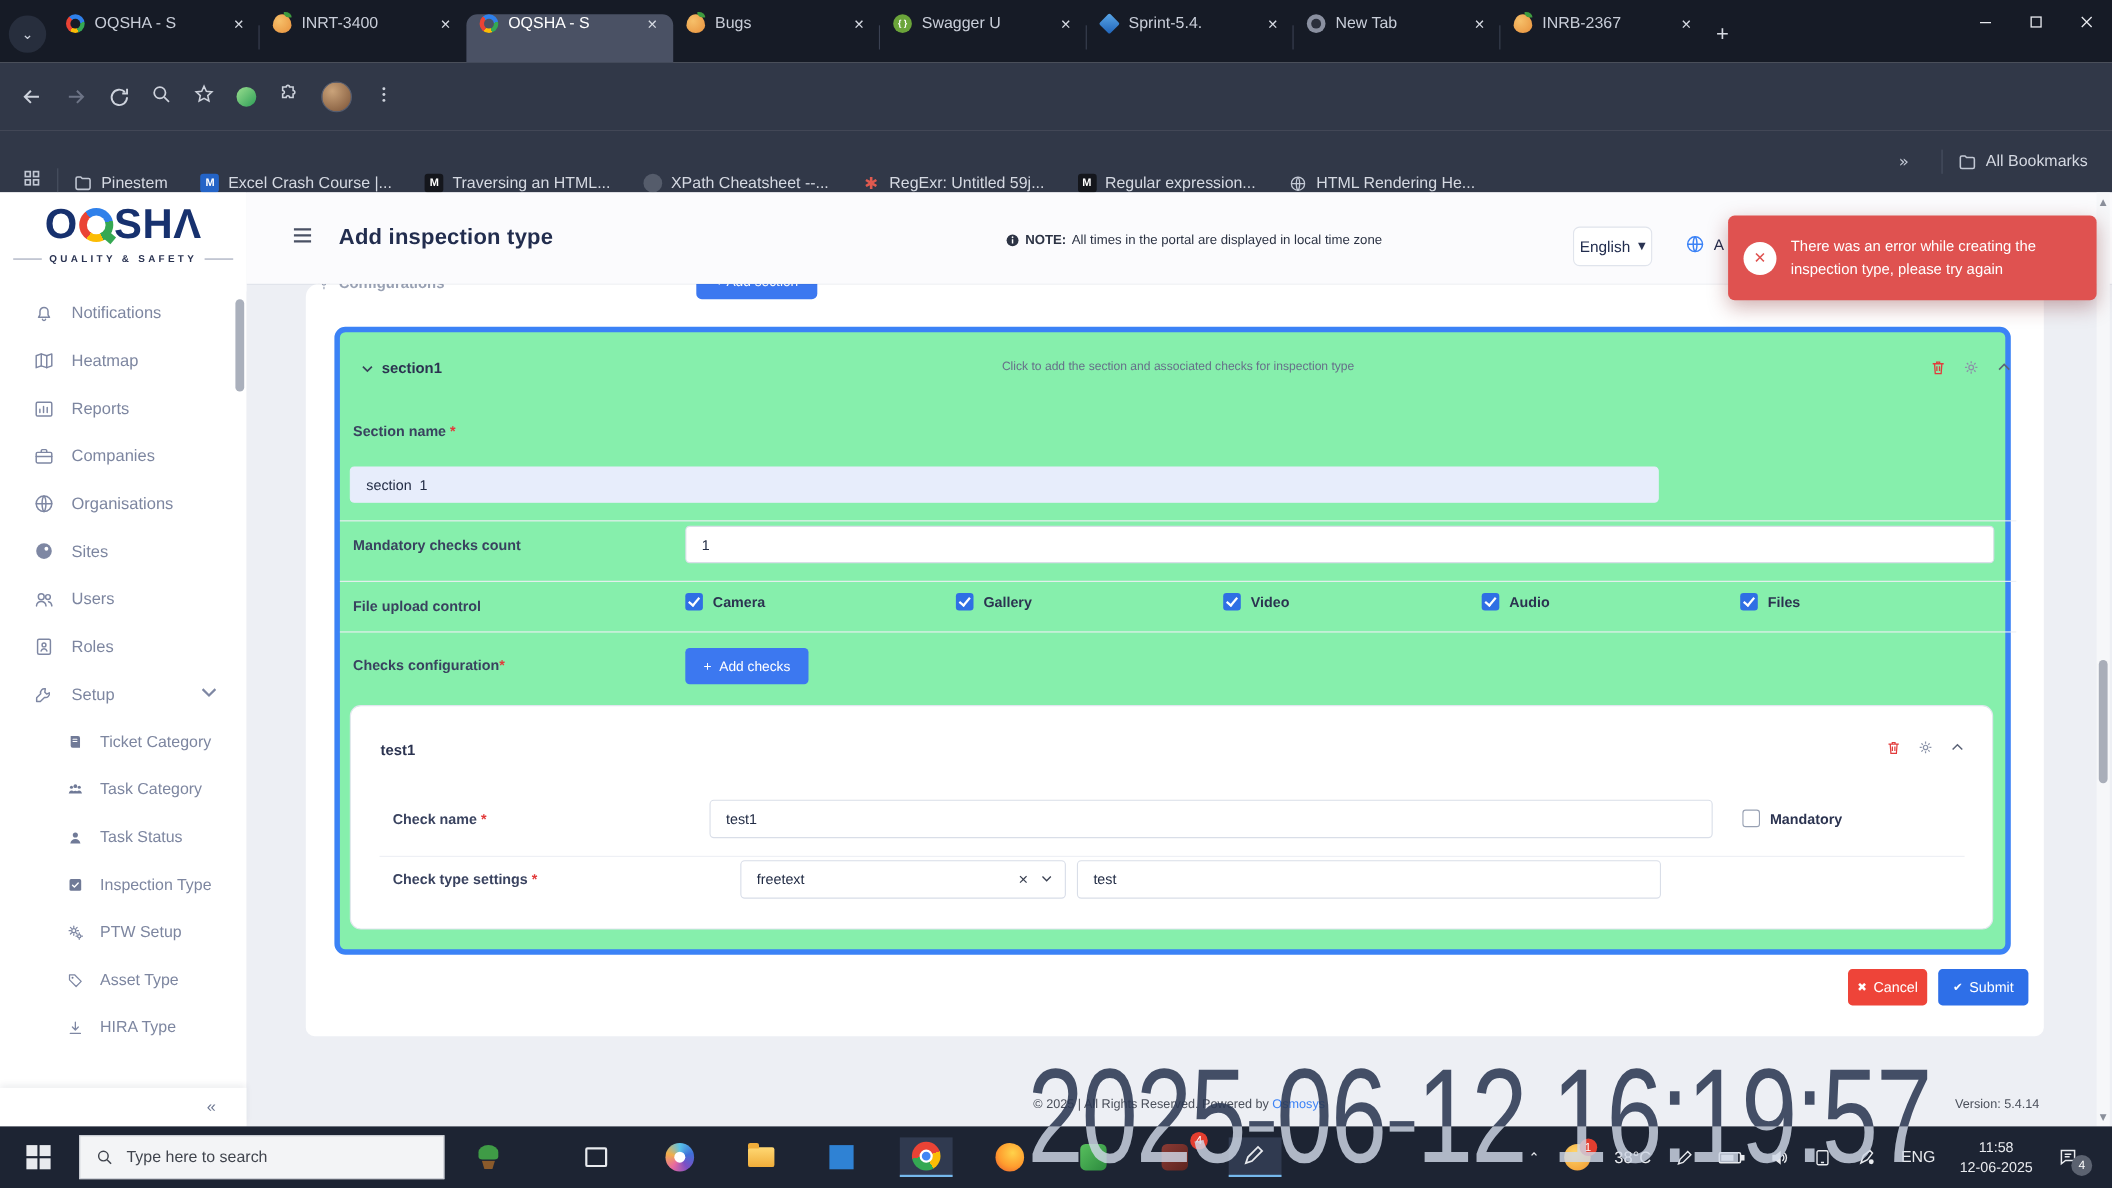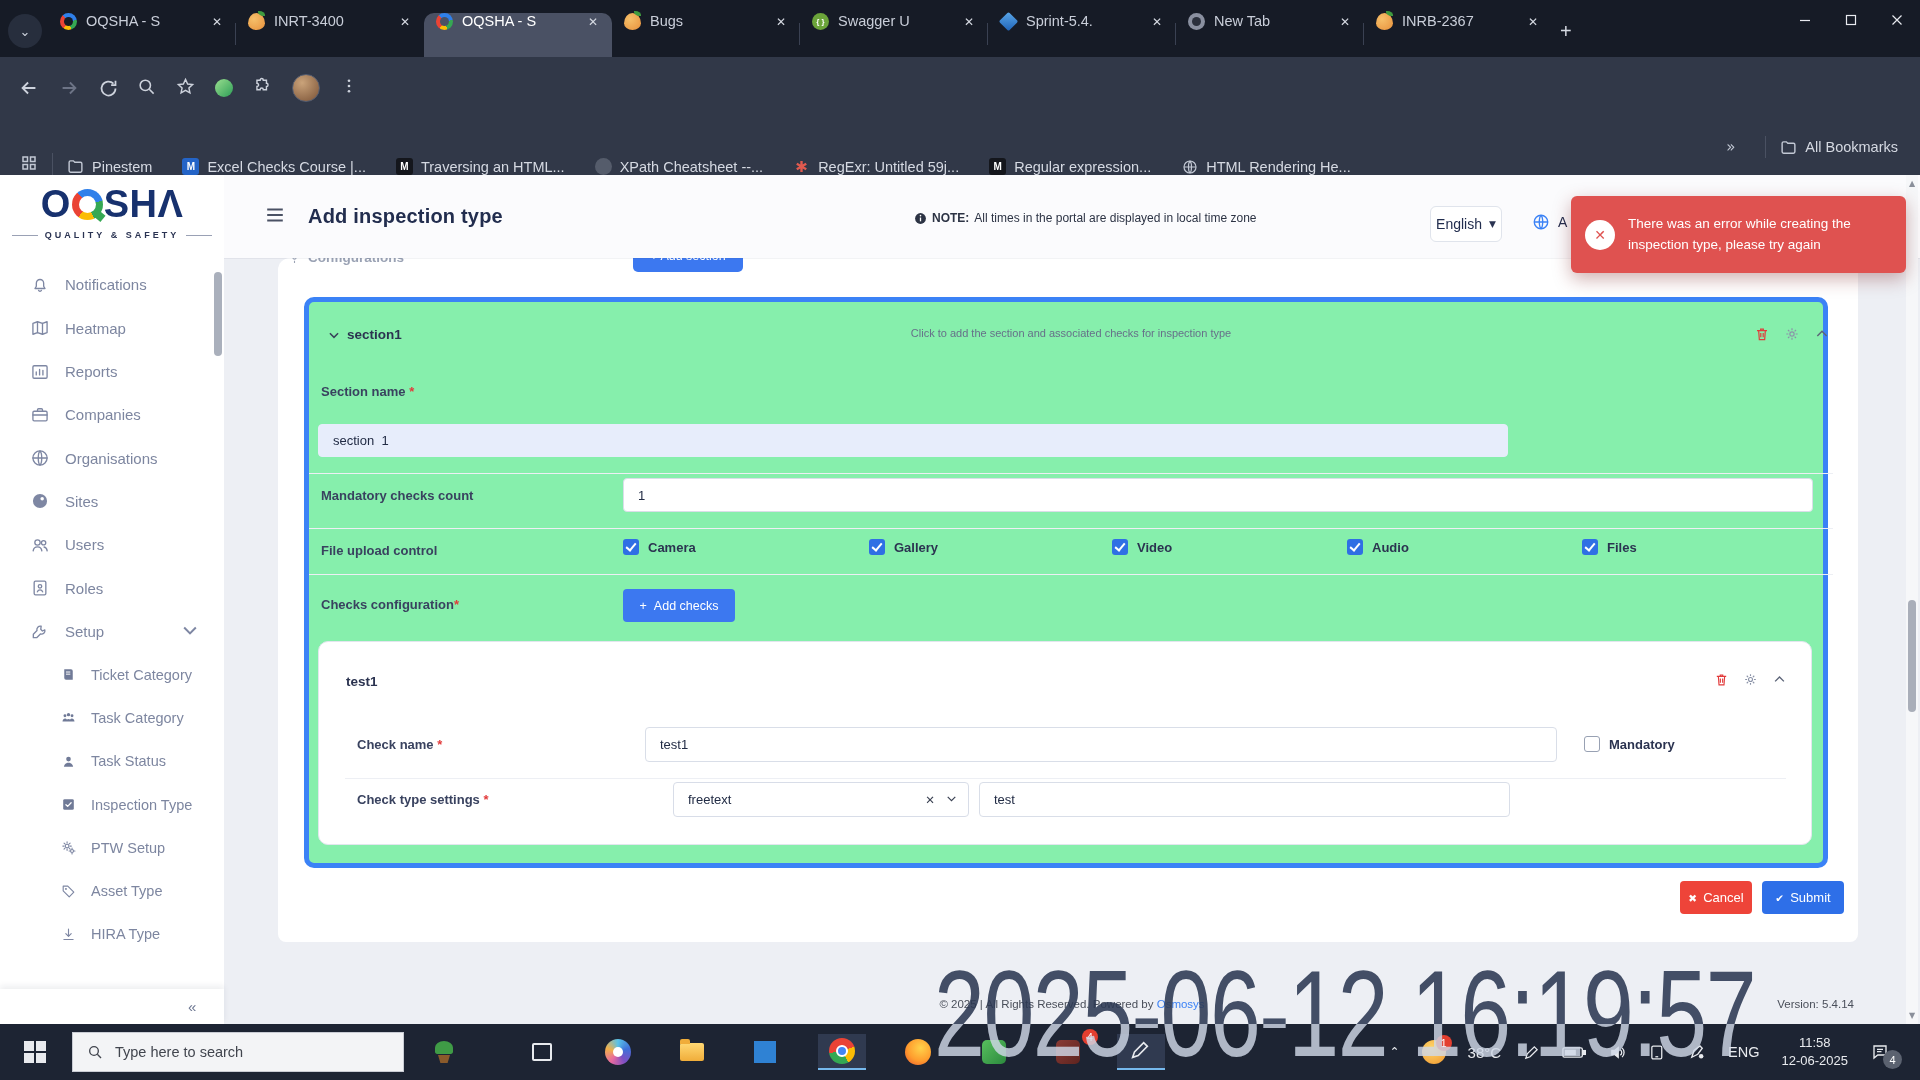--- a/index.html
+++ b/index.html
@@ -319,21 +319,21 @@
         <span class="bkitem">
           <span class="bkic bkic-folder ">
             <svg width="17" height="17" viewBox="0 0 24 24" fill="none" stroke="#c2c8d4" stroke-width="2">
               <path d="M3 6a2 2 0 0 1 2-2h4l2 2h8a2 2 0 0 1 2 2v10a2 2 0 0 1-2 2H5a2 2 0 0 1-2-2z"></path>
             </svg>
           </span>
           <span>Pinestem</span>
         </span>
         <span class="bkitem">
           <span class="bkic bkic-m-blue ">M</span>
-          <span>Excel Checks Course |...</span>
+          <span>Excel Crash Course |...</span>
         </span>
         <span class="bkitem">
           <span class="bkic bkic-m-dark ">M</span>
           <span>Traversing an HTML...</span>
         </span>
         <span class="bkitem">
           <span class="bkic bkic-circle-gray "></span>
           <span>XPath Cheatsheet --...</span>
         </span>
         <span class="bkitem">

